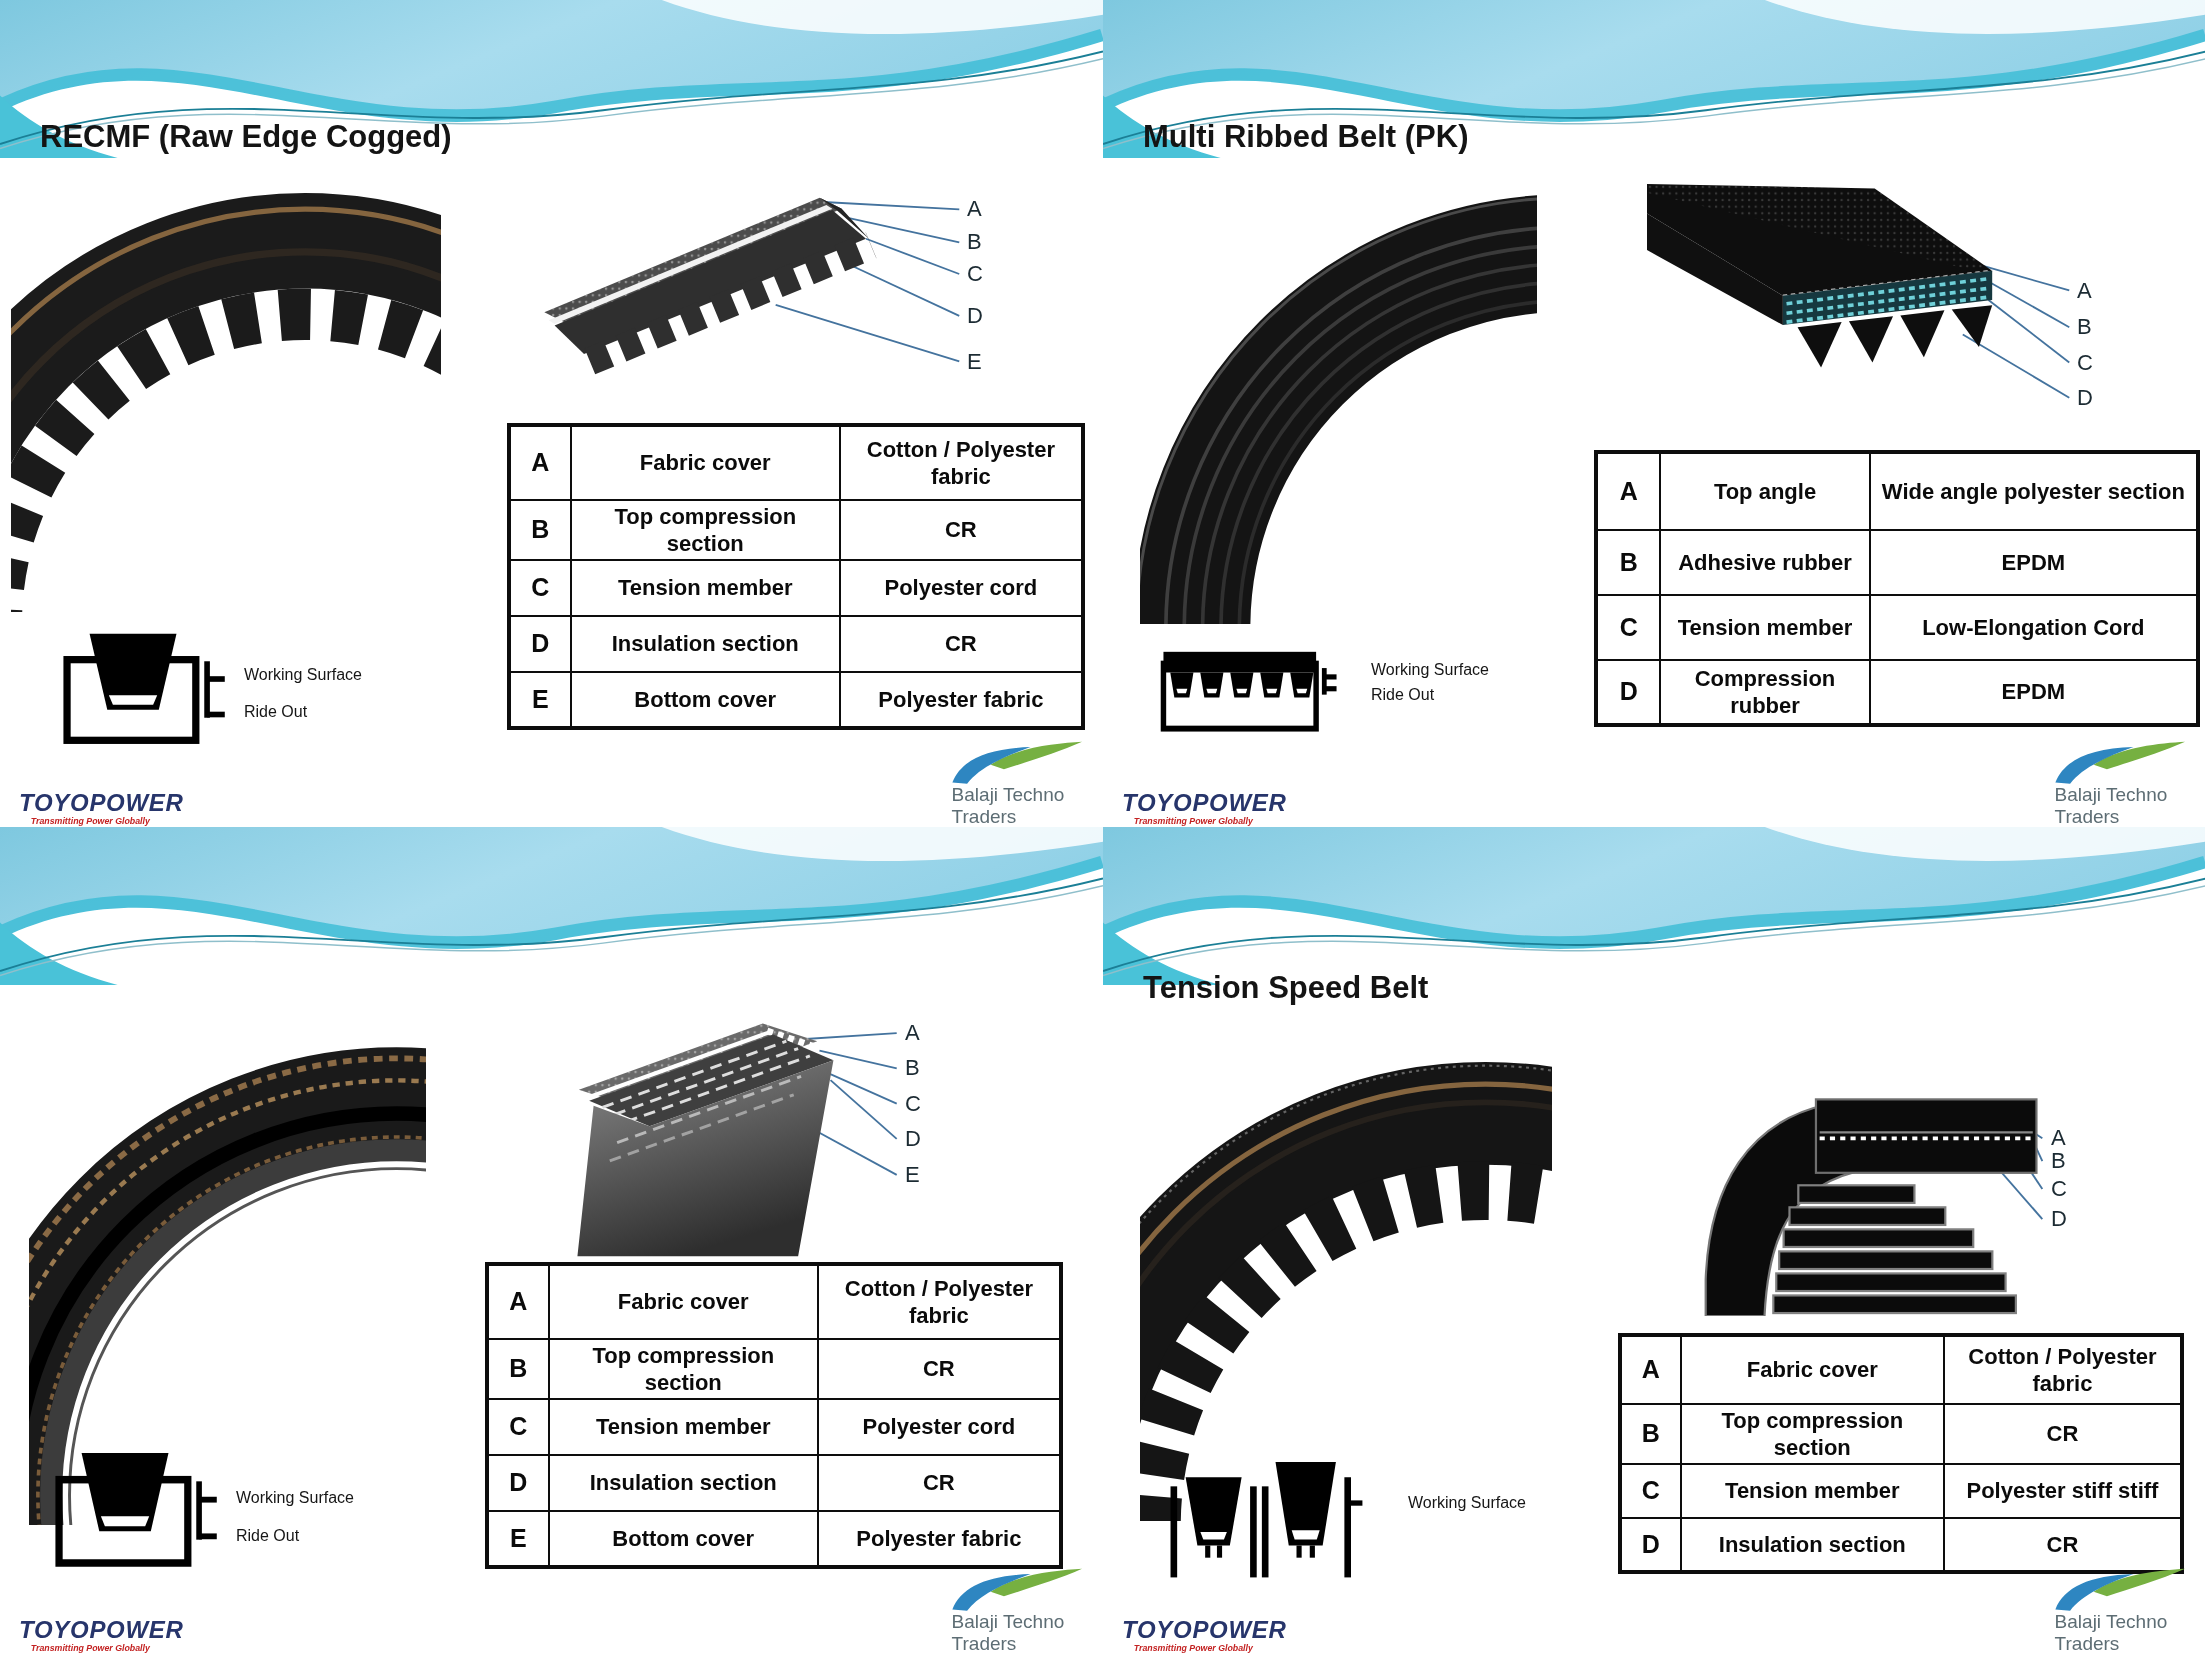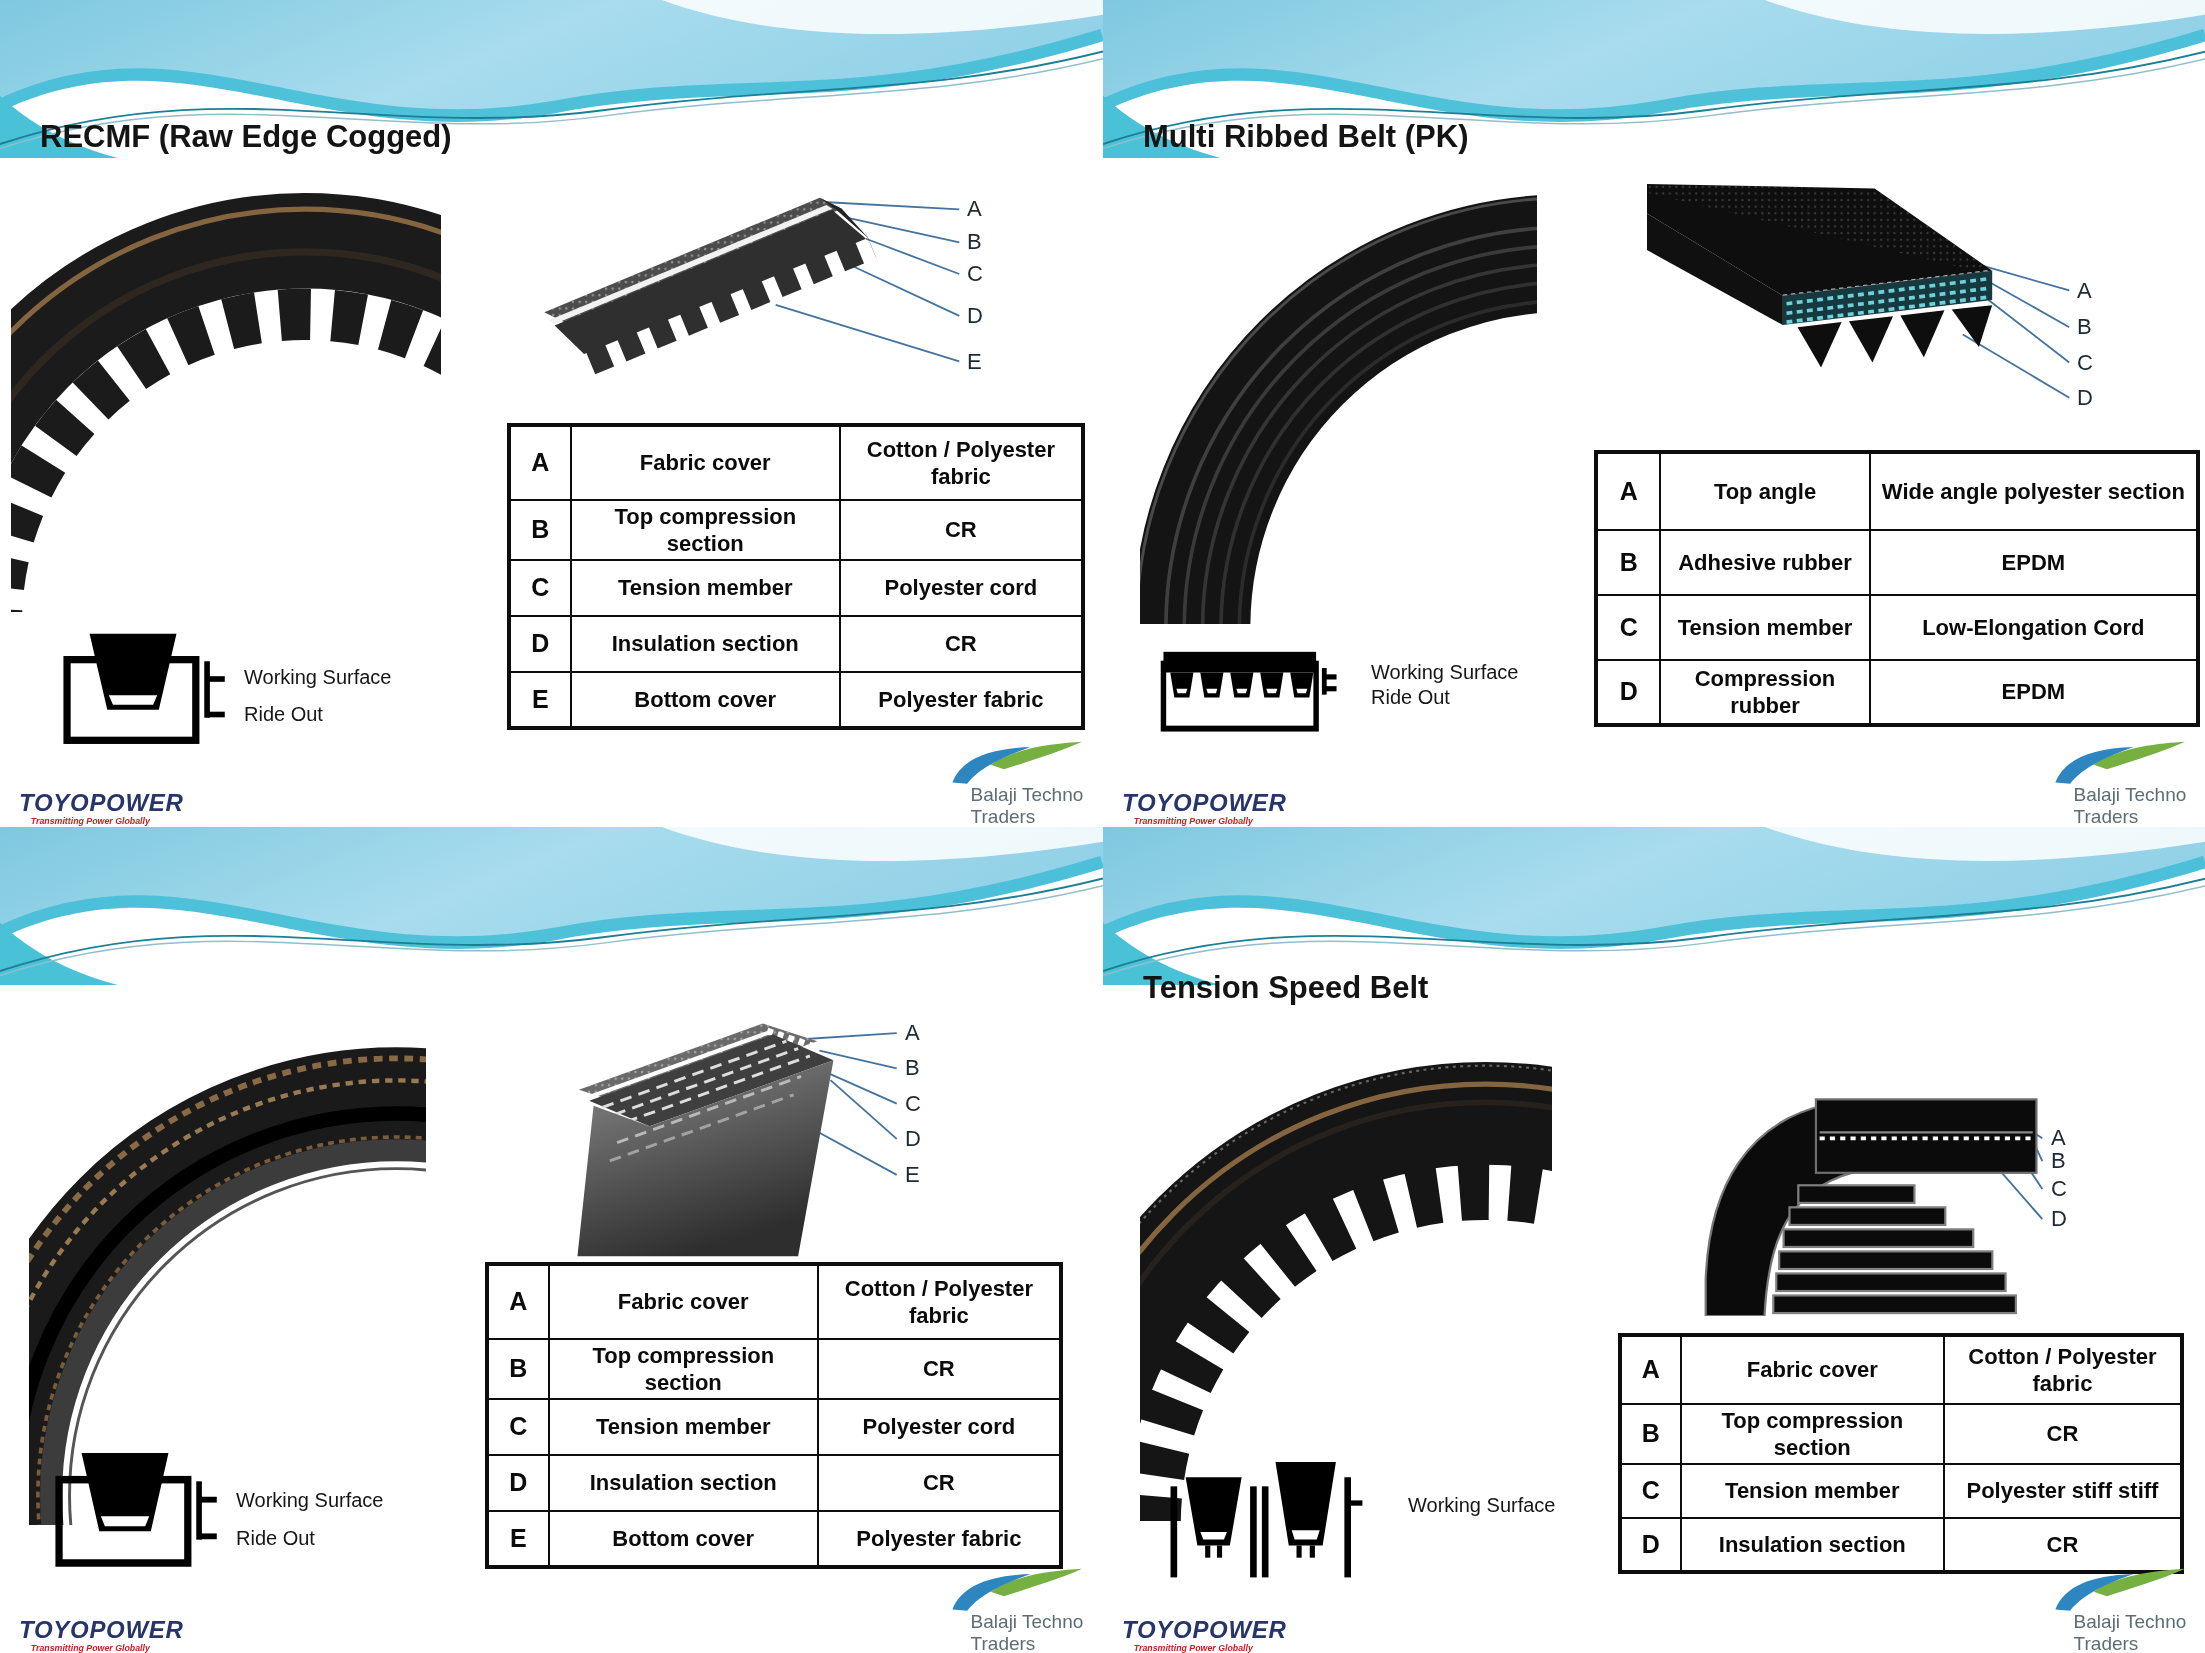--- a/index.html
+++ b/index.html
@@ -13,26 +13,26 @@
   .photo svg,.diagram svg,.surface svg{display:block;}
   .dlabel{position:absolute;font-size:22px;font-weight:400;color:#1c2b33;line-height:1;}
   .spec{position:absolute;border-collapse:collapse;table-layout:fixed;background:#fff;border:4.4px solid #0d0d0d;}
   .spec td{border:2.2px solid #0d0d0d;text-align:center;vertical-align:middle;font-weight:700;color:#0b0b0b;font-size:22px;padding:1.5px 5.9px;line-height:1.25;}
   .spec td:first-child{font-size:25px;}
   .cols-a td:nth-child(1){width:9%;}  .cols-a td:nth-child(2){width:48%;} .cols-a td:nth-child(3){width:43%;}
   .cols-b td:nth-child(1){width:9%;}  .cols-b td:nth-child(2){width:35%;} .cols-b td:nth-child(3){width:56%;}
   .rows5 tr{height:56px;} .rows5 tr:first-child{height:75px;}
   .rows4 tr{height:65px;} .rows4 tr:first-child{height:78px;}
   .rows4v tr{height:54px;} .rows4v tr:first-child{height:69px;}
-  .slabel{position:absolute;font-size:20px;color:#161616;white-space:nowrap;line-height:1.1;}
+  .slabel{position:absolute;font-size:16px;color:#161616;white-space:nowrap;line-height:1.1;}
   .logo-toyo{position:absolute;left:19px;bottom:1.5px;line-height:1;}
   .toyo-text{font-size:24px;font-weight:700;font-style:italic;color:#27356b;letter-spacing:0.7px;white-space:nowrap;}
   .toyo-tag{font-size:8.8px;color:#c32222;font-weight:700;font-style:italic;margin-top:2.2px;margin-left:11.8px;white-space:nowrap;}
   .logo-balaji{position:absolute;right:7.4px;bottom:0px;width:151px;}
-  .balaji-text{font-size:19px;color:#5d6d74;line-height:1.12;margin-left:26px;margin-top:-2.9px;}
+  .balaji-text{font-size:19px;color:#5d6d74;line-height:1.12;margin-left:7px;margin-top:-2.9px;}
 </style>
 </head>
 <body>
 
 <div class="grid">
 
   <section class="slide s0">
     <div class="wave">
       <svg width="1103" height="158" viewBox="0 0 1500 215" preserveAspectRatio="none">
         <defs>

